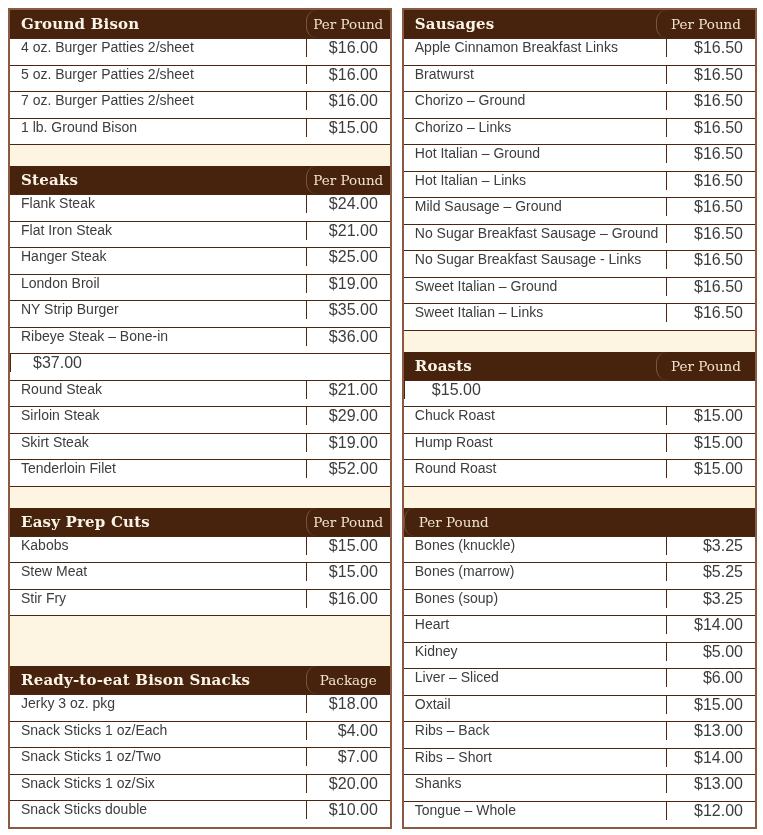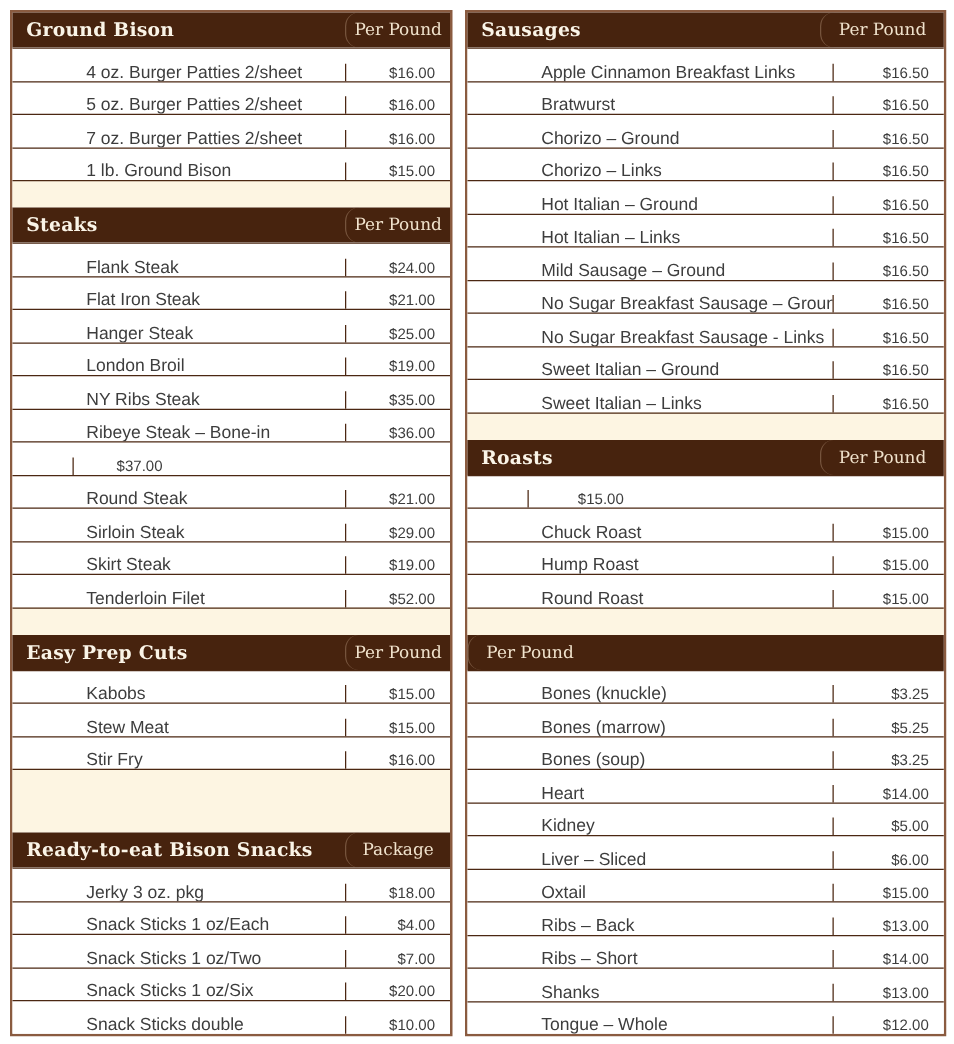--- a/index.html
+++ b/index.html
@@ -63,38 +63,37 @@
     white-space:nowrap;
     border-radius:11px;
   }
   .left .pt-header-unit{width:84px;}
   .right .pt-header-unit{width:99px;}
 
   .pt-row{
     height:26.5px;
     border-top:1px solid var(--line-dark);
     display:flex;
-    align-items:flex-end;
+    align-items:flex-start;
     background:var(--row-bg);
     box-sizing:border-box;
-    padding-left:48px;
   }
   .pt-cell-name{
     flex:1;
     display:flex;align-items:center;
     padding-left:11px;
     font-size:14px;
     color:var(--row-text);
     white-space:nowrap;overflow:hidden;
   }
   .pt-cell-price{
     display:flex;align-items:center;justify-content:flex-end;
     padding-right:12px;
     border-left:1px solid var(--line-dark);
-    font-size:12px;
+    font-size:16px;
     color:var(--row-text);
     box-sizing:border-box;
     white-space:nowrap;
   }
   .left .pt-cell-price{width:84px;}
   .right .pt-cell-price{width:89px;}
 
   .pt-gap{
     height:22px;
     background:var(--gap-bg);
@@ -156,21 +155,21 @@
     <div class="pt-cell-name">Hanger Steak</div>
     <div class="pt-cell-price">$25.00</div>
   </div>
 
   <div class="pt-row">
     <div class="pt-cell-name">London Broil</div>
     <div class="pt-cell-price">$19.00</div>
   </div>
 
   <div class="pt-row">
-    <div class="pt-cell-name">NY Ribs Steak</div>
+    <div class="pt-cell-name">NY Strip Burger</div>
     <div class="pt-cell-price">$35.00</div>
   </div>
 
   <div class="pt-row">
     <div class="pt-cell-name">Ribeye Steak – Bone-in</div>
     <div class="pt-cell-price">$36.00</div>
   </div>
 
   <div class="pt-row">
     <div class="pt-cell-price">$37.00</div>

